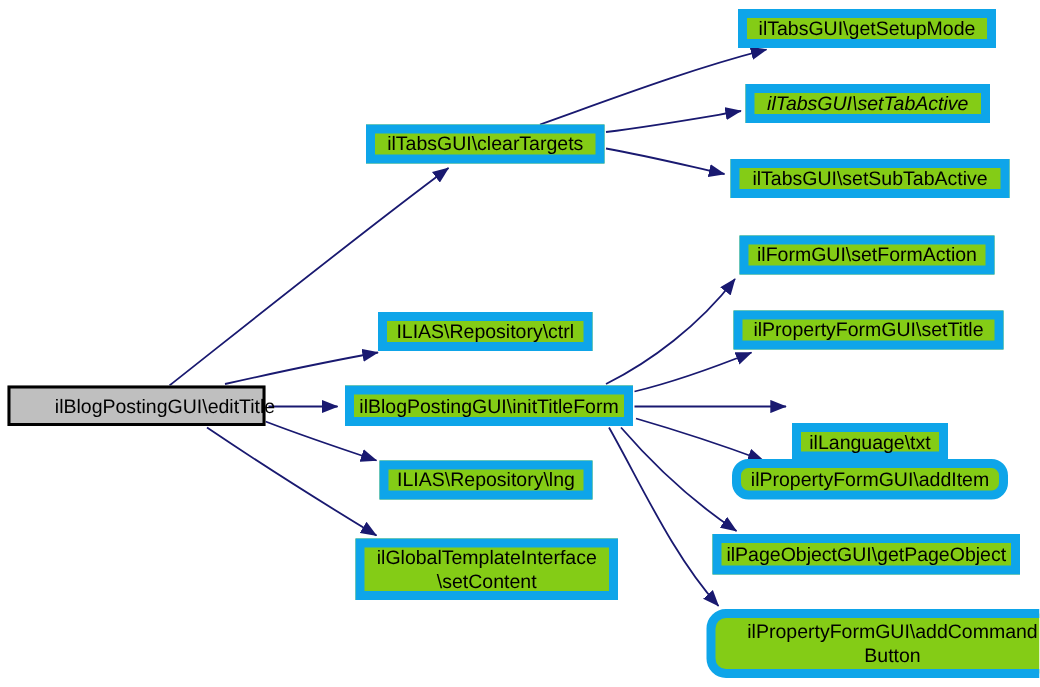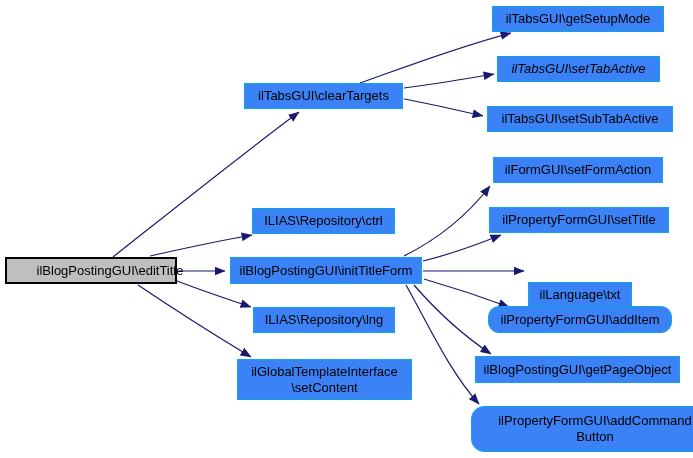--- a/index.html
+++ b/index.html
@@ -23,22 +23,22 @@
     height: 458px;
     pointer-events: none;
   }
   .node {
     position: absolute;
     box-sizing: border-box;
     display: flex;
     align-items: center;
     justify-content: center;
     text-align: center;
-    background: #3b82f6;
-    border: 1px solid #0ea5e9;
+    background: #84cc16;
+    border: 6px solid #0ea5e9;
     color: #000000;
     font-size: 13px;
     line-height: 1.22;
     white-space: pre-line;
     cursor: pointer;
   }
   .node.highlight {
     background: #bfbfbf;
     border: 2px solid #000000;
     cursor: default;
@@ -94,18 +94,18 @@
   <div class="node" style="left:487px; top:106px; width:186px; height:26px;">ilTabsGUI\setSubTabActive</div>
 
   <div class="node" style="left:493px; top:157px; width:170px; height:26px;">ilFormGUI\setFormAction</div>
 
   <div class="node" style="left:489px; top:207px; width:180px; height:26px;">ilPropertyFormGUI\setTitle</div>
 
   <div class="node" style="left:528px; top:258px; width:104px; height:25px;margin-top:24px;">ilLanguage\txt</div>
 
   <div class="node" style="left:488px; top:306px; width:184px; height:27px;border-radius:11px;">ilPropertyFormGUI\addItem</div>
 
-  <div class="node" style="left:475px; top:356px; width:205px; height:27px;">ilBlogPostingGUI\getPageObject</div>
+  <div class="node" style="left:475px; top:356px; width:205px; height:27px;">ilPageObjectGUI\getPageObject</div>
 
   <div class="node" style="left:471px; top:406px; width:248px; height:46px;border-radius:13px;">ilPropertyFormGUI\addCommand
 Button</div>
 
 </div>
 
 </body></html>

